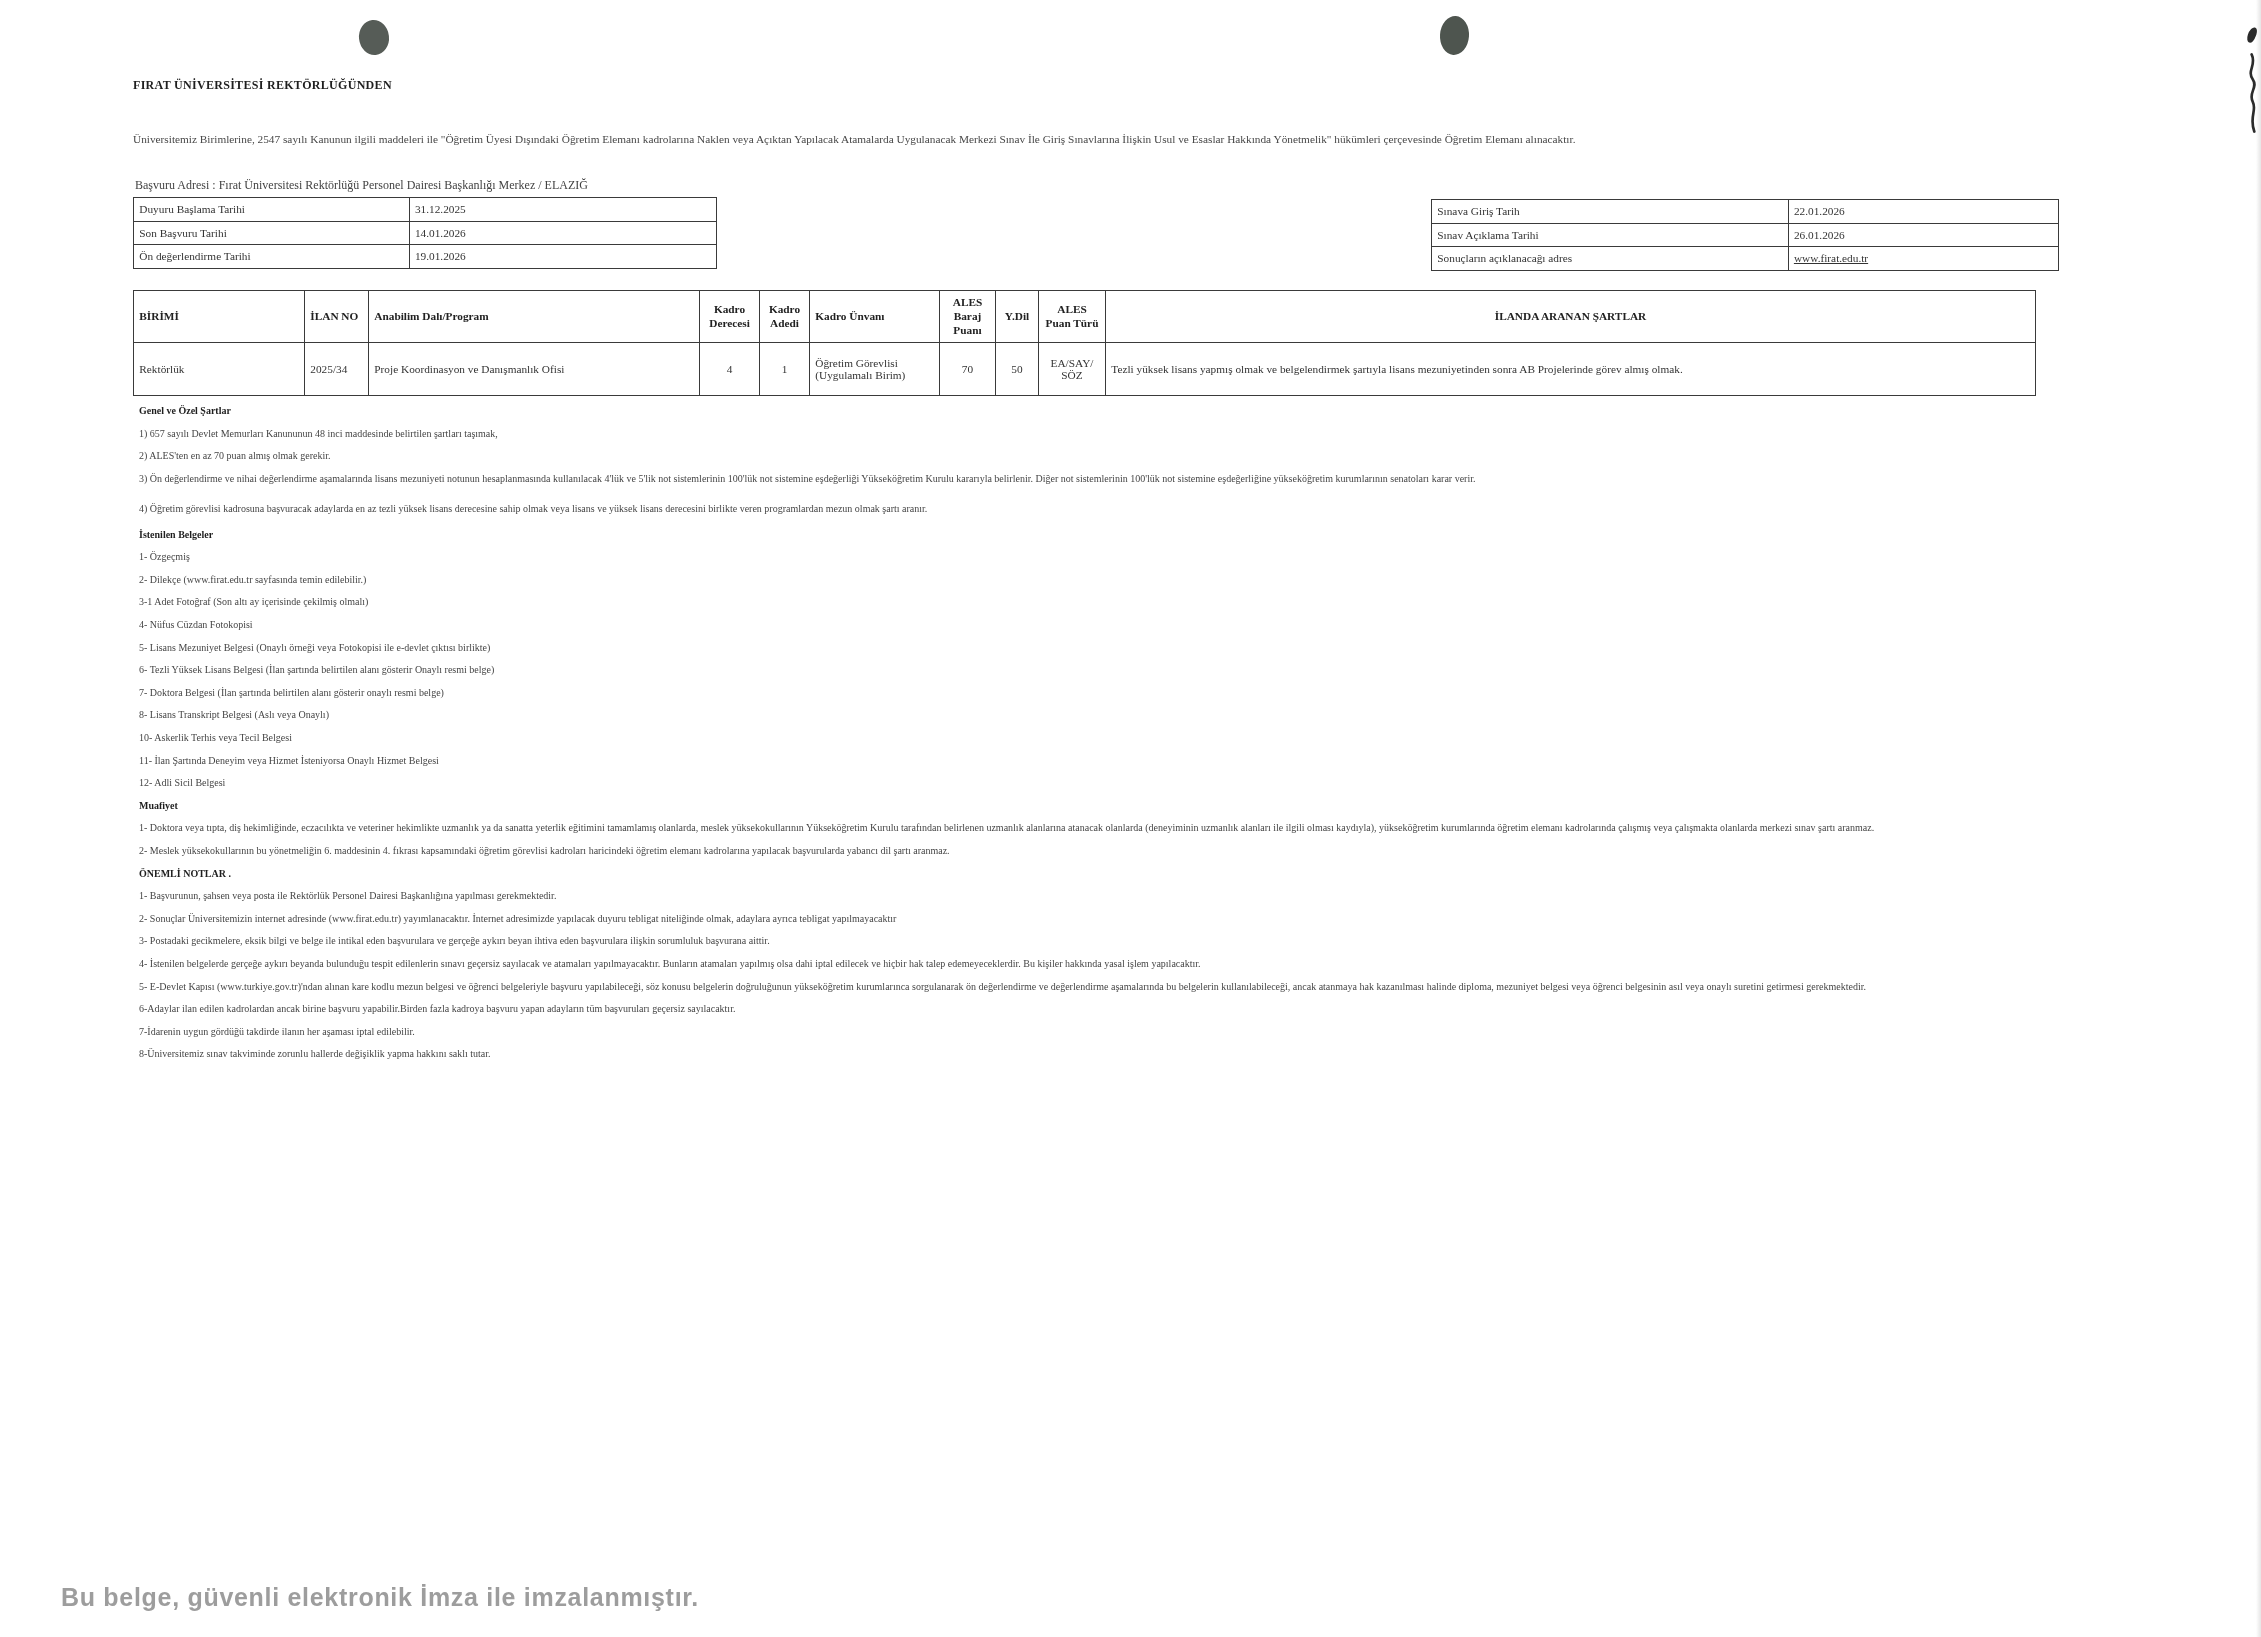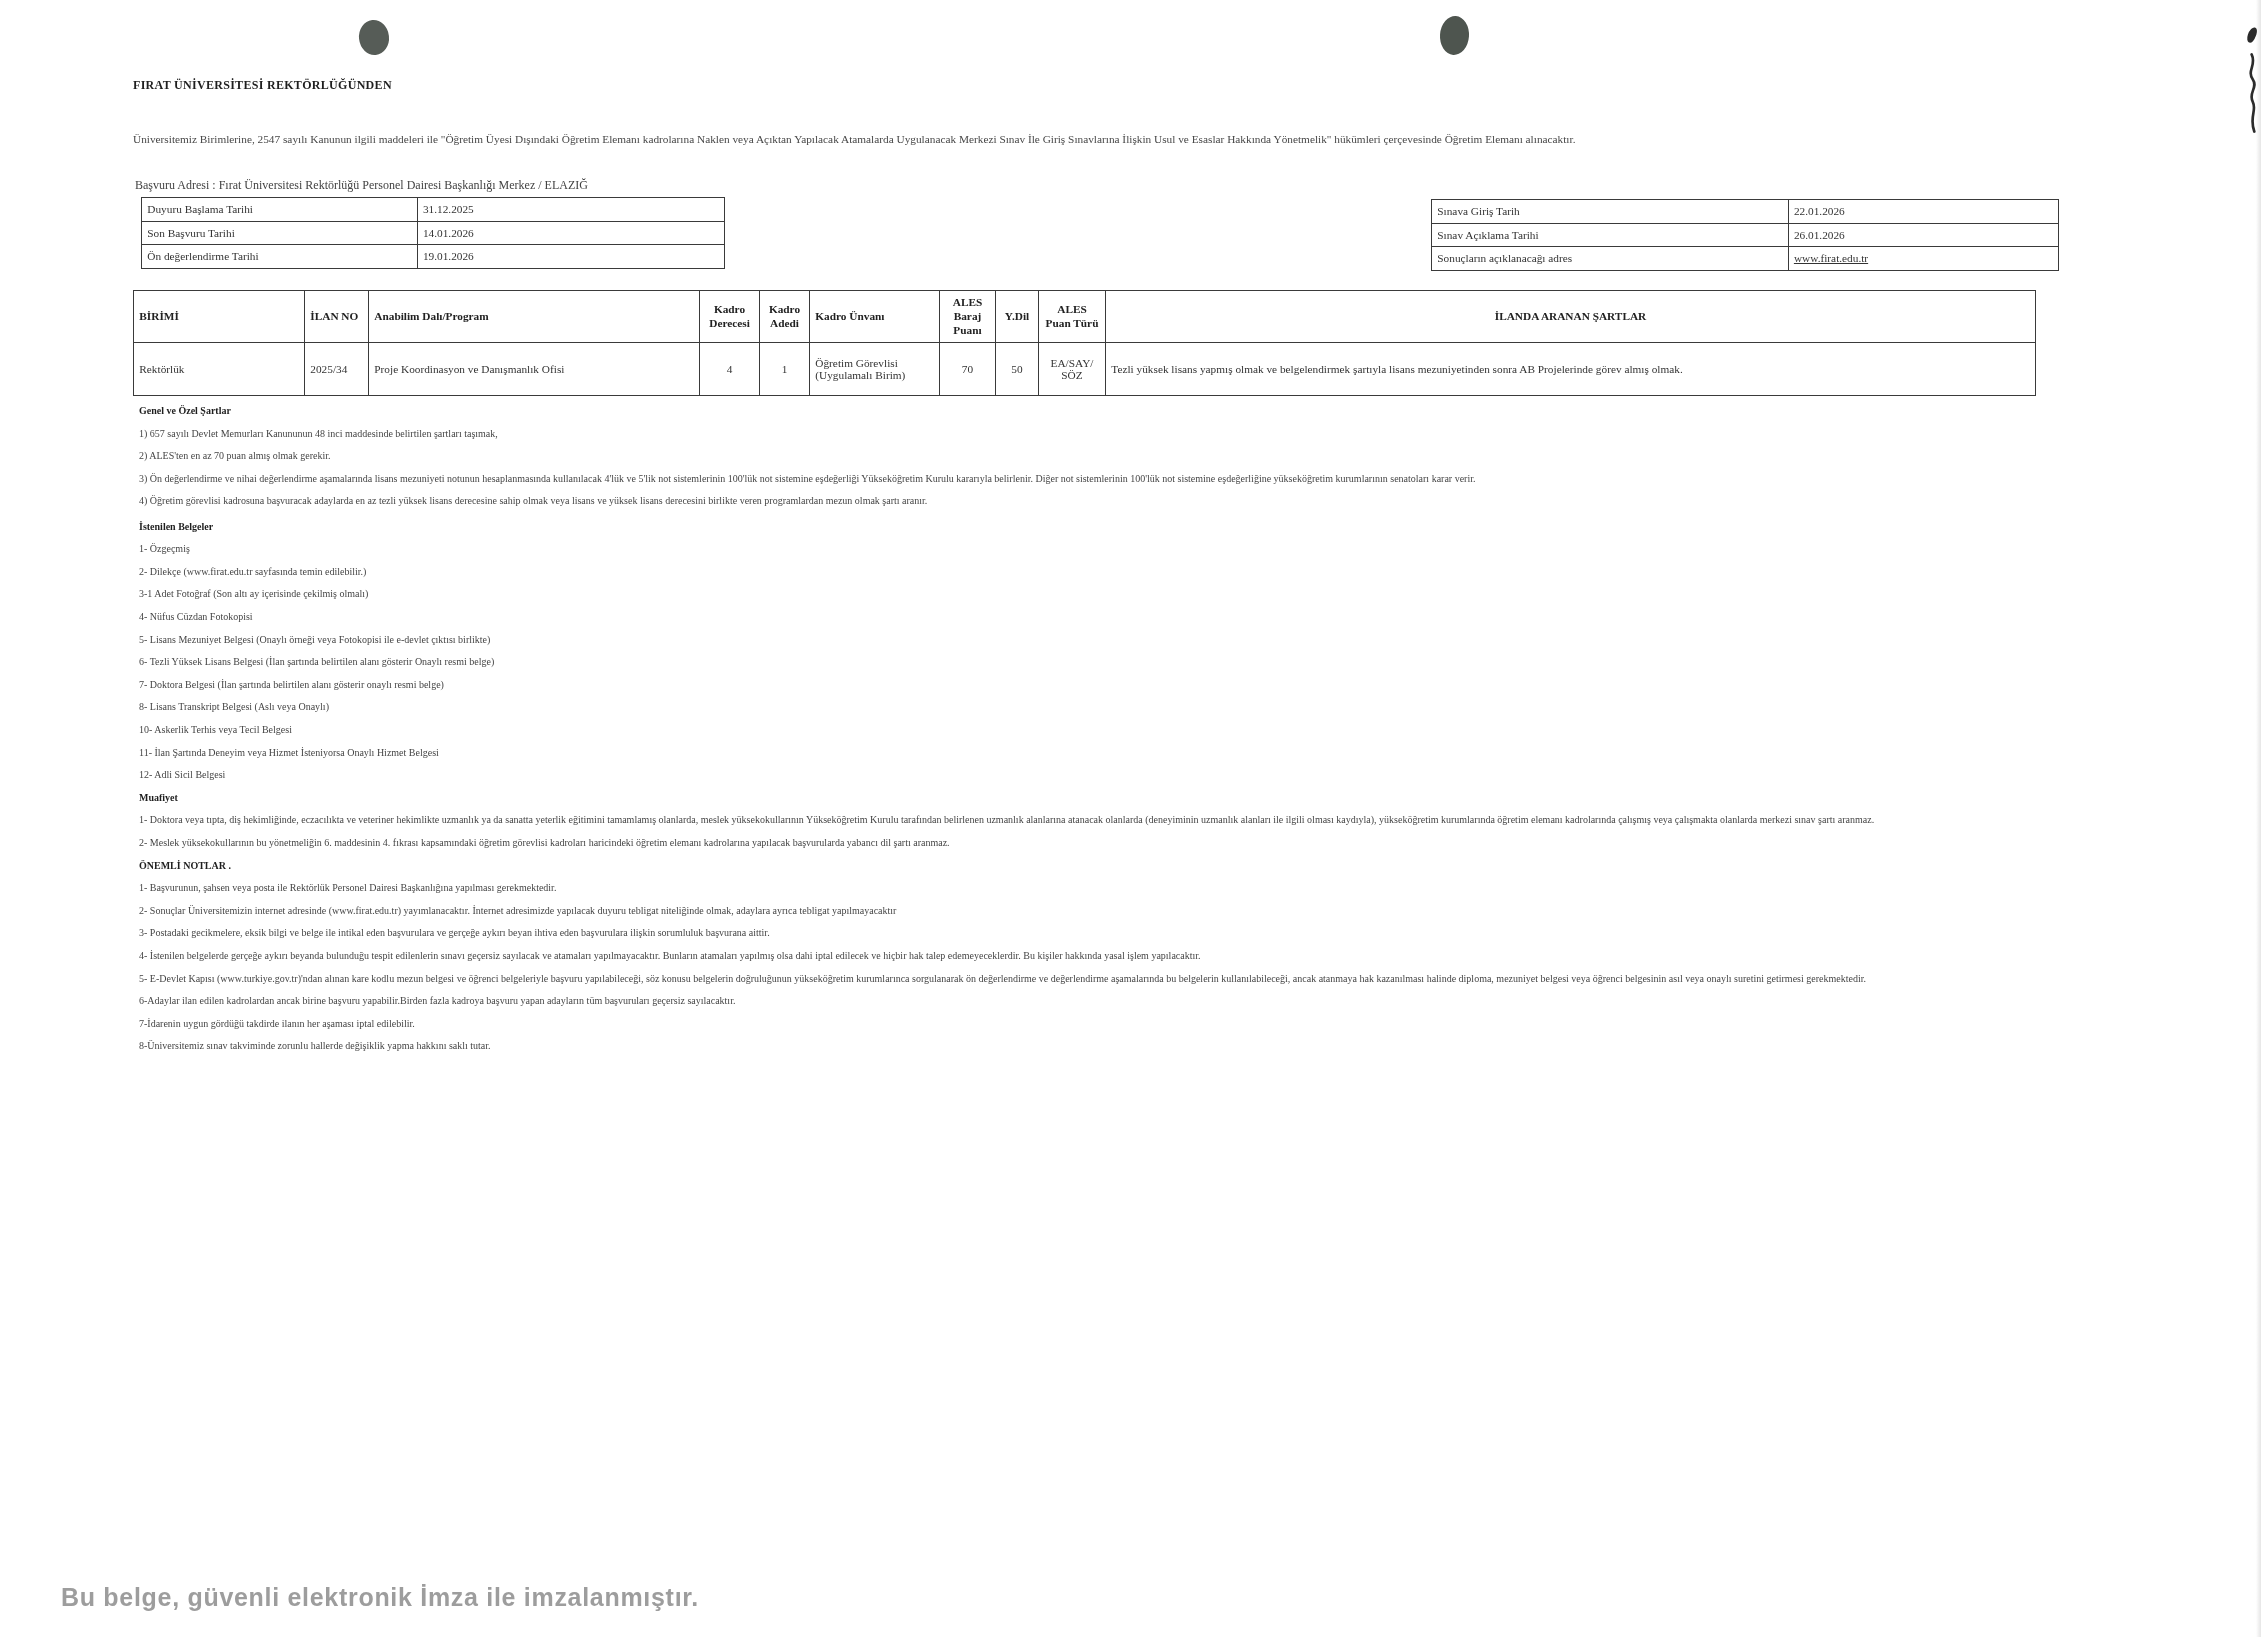--- a/index.html
+++ b/index.html
@@ -29,21 +29,21 @@
     font-size:11.3px;color:#474747;line-height:16px;
   }
   .addr{
     position:absolute;left:135px;top:178px;
     font-size:12px;color:#424242;white-space:nowrap;
   }
 
   table{border-collapse:collapse;}
   td,th{border:1.3px solid #3a3a3a;font-size:11.3px;color:#333;padding:1.3px 5.3px;vertical-align:middle;}
 
-  .dates-left{position:absolute;left:141px;top:197px;}
+  .dates-left{position:absolute;left:133px;top:197px;}
   .dates-left td{height:20px;}
   .dates-left td.lbl{width:264px;}
   .dates-left td.val{width:296px;}
 
   .dates-right{position:absolute;left:1431px;top:199px;}
   .dates-right td{height:20px;}
   .dates-right td.lbl{width:345px;font-family:Liberation Serif, serif;}
   .dates-right td.val{width:259px;}
   .u{text-decoration:underline;}
 
@@ -54,21 +54,21 @@
   .positions th{height:48px;}
   .positions td{height:50px;}
 
   .sections{
     position:absolute;left:139px;top:400px;width:2122px;
     font-size:10px;line-height:22.6px;color:#454545;
   }
   .sections .line{min-height:22.6px;}
   .sections .hd{font-weight:bold;color:#1e1e1e;}
   .mt18{margin-top:0;}
-  .mt12{}
+  .mt12{margin-top:8px;}
   .mt4{margin-top:2.7px;}
 
   .sig{
     position:absolute;left:61px;top:1583px;
     font-family:"Liberation Sans", sans-serif;
     font-weight:bold;font-size:25px;letter-spacing:0.7px;color:#9d9d9d;
     white-space:nowrap;
   }
 </style>
 </head>

